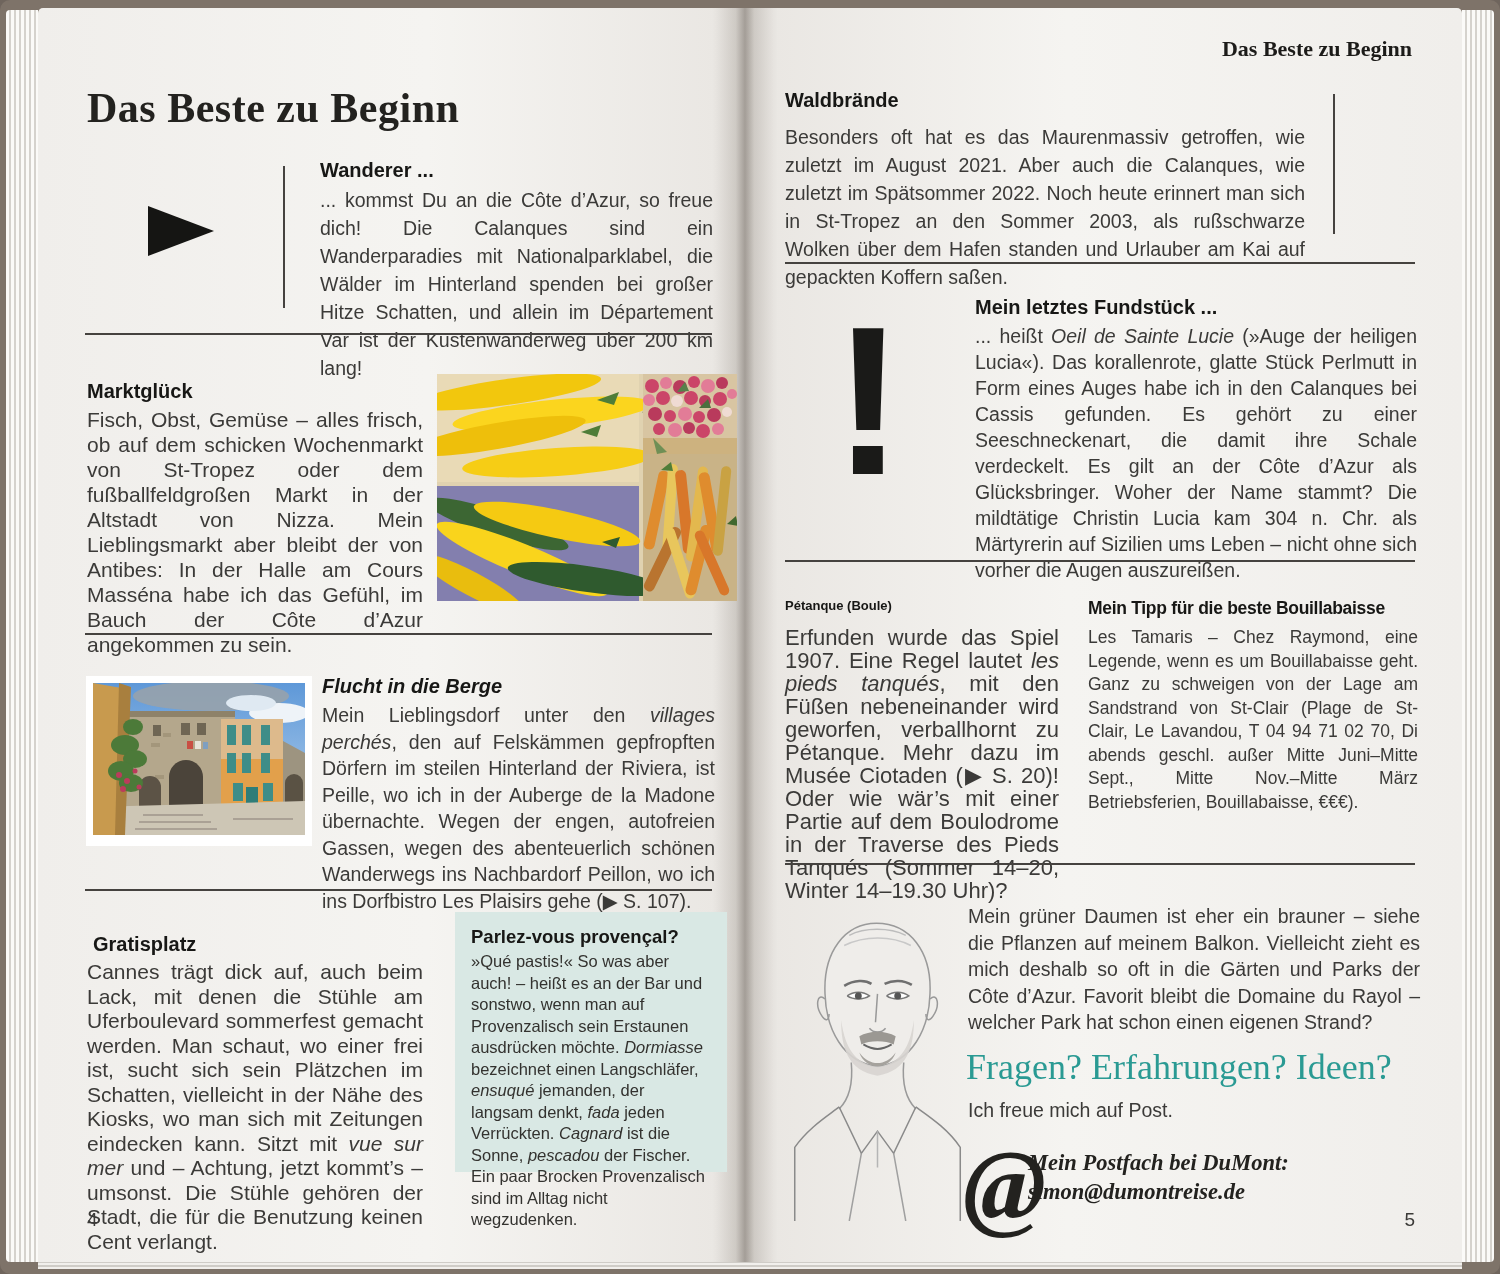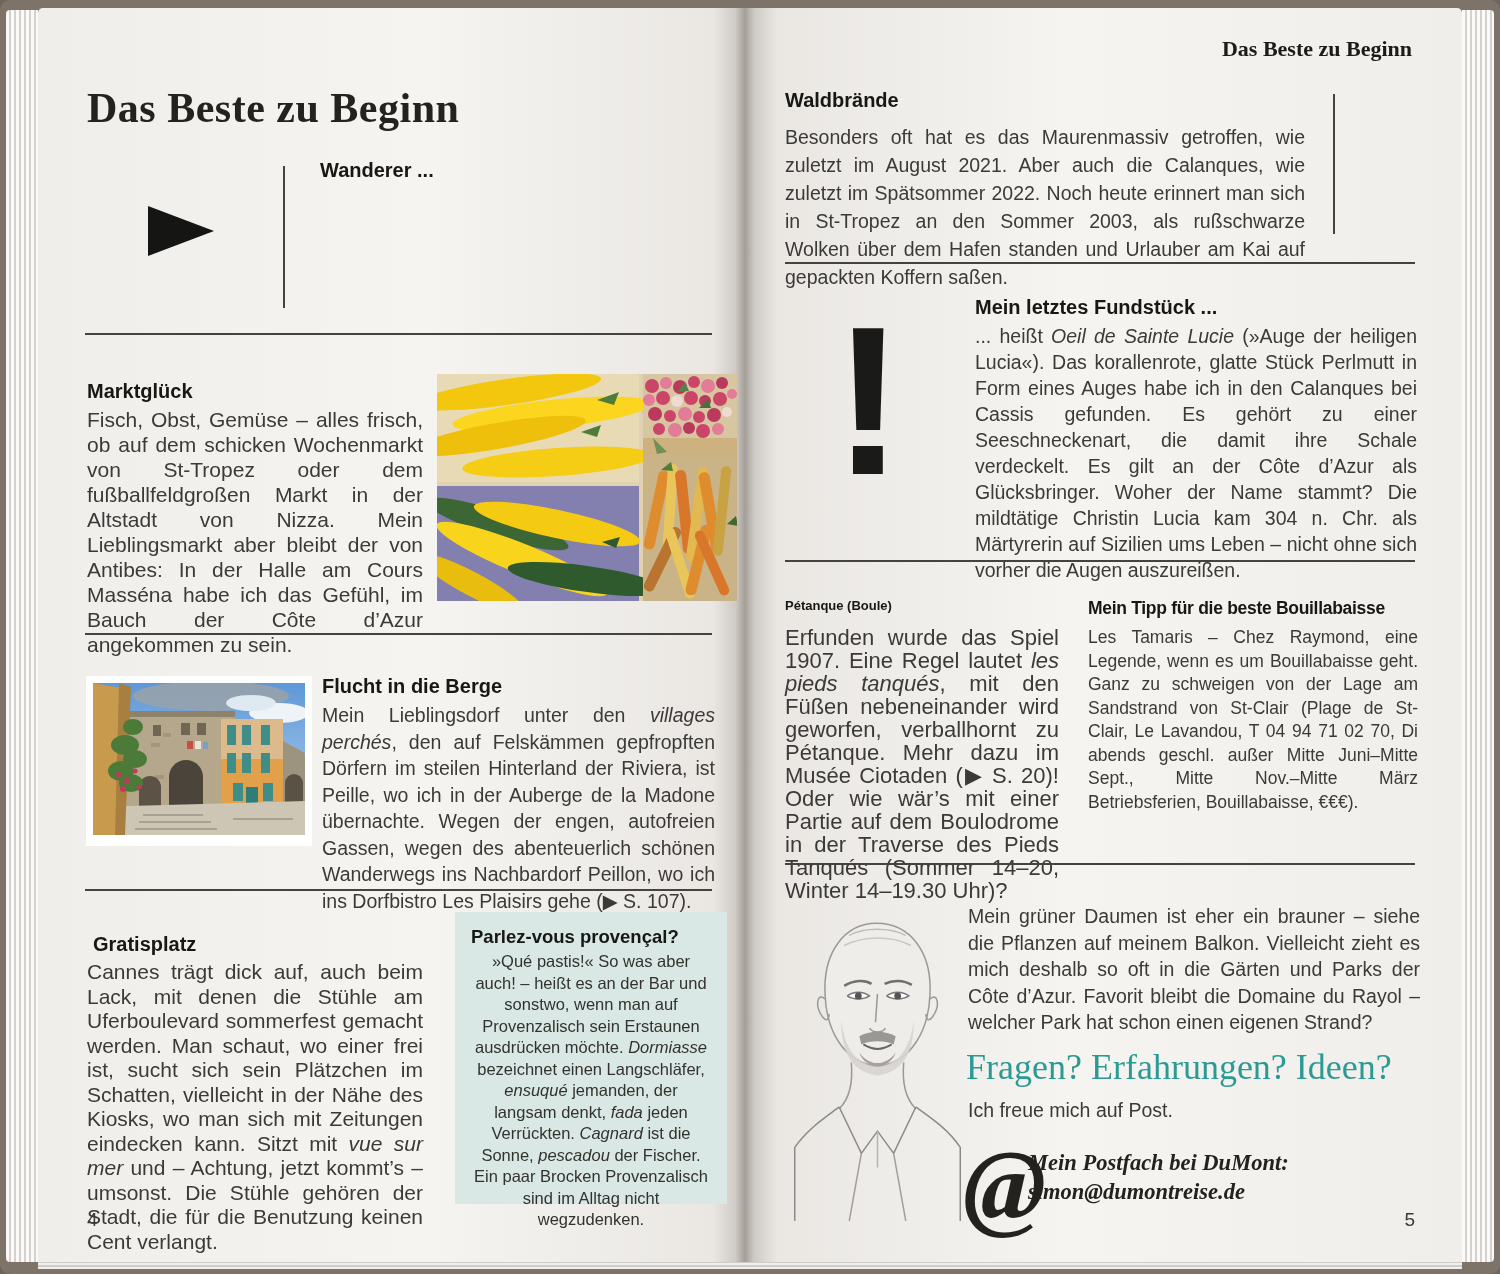--- a/index.html
+++ b/index.html
@@ -22,21 +22,21 @@
   .h{font-weight:bold;font-size:20px;color:#171715;}
   .b{font-size:19.5px;line-height:28px;color:#3b3a38;text-align:justify;}
   .b.narrow{font-size:21px;line-height:25px;}
   .b.col{font-size:22px;line-height:23px;}
   .rule{position:absolute;height:2px;background:#45423f;}
   .vrule{position:absolute;width:2px;background:#45423f;}
   .pagenum{font-size:19px;color:#3b3a38;}
   .tri{width:0;height:0;border-left:66px solid #151513;border-top:25px solid transparent;border-bottom:25px solid transparent;}
   .tealbox{position:absolute;background:var(--box_teal,#d9e8e4);padding:14px 16px;box-sizing:border-box;}
   .tealbox .h{font-size:18.5px;}
-  .tealbox .b{font-size:16.5px;line-height:21.5px;text-align:center;margin-top:3px;color:#33322f;}
+  .tealbox .b{font-size:16.5px;line-height:21.5px;text-align:left;margin-top:3px;color:#33322f;}
   .excl{font-weight:bold;font-size:212px;line-height:.78;color:#1a1a18;}
   .teal-head{font-family:"Liberation Serif",serif;font-size:36px;color:var(--accent_teal,#2a9a93);}
   .at{font-family:"Liberation Serif",serif;font-style:italic;font-weight:bold;font-size:100px;line-height:.85;color:#23221f;}
   .post{font-family:"Liberation Serif",serif;font-style:italic;font-weight:bold;font-size:22.5px;line-height:29px;color:#23221f;}
   .photoframe{position:absolute;background:#fff;padding:7px;}
   p{margin:0;} h1,h2{margin:0;font-weight:bold;}
   .b i{font-style:italic;}
 </style>
 </head>
 <body>
@@ -49,20 +49,21 @@
 
   <div class="page pl"></div>
   <div class="page pr"></div>
   <div class="gutter"></div>
 
   <h1 class="abs serif-title" style="left:87px;top:84px;">Das Beste zu Beginn</h1>
 
   <div class="abs tri" style="left:148px;top:206px;"></div>
   <div class="vrule" style="left:283px;top:166px;height:142px;"></div>
   <h2 class="abs h" style="left:320px;top:159px;">Wanderer ...</h2>
+  <p class="abs b" style="left:320px;top:186px;width:393px;">... kommst Du an die Côte d’Azur, so freue dich! Die Calanques sind ein Wanderparadies mit Nationalparklabel, die Wälder im Hinterland spenden bei großer Hitze Schatten, und allein im Département Var ist der Küstenwanderweg über 200 km lang!</p>
 
   <div class="rule" style="left:85px;top:333px;width:627px;"></div>
 
   <h2 class="abs h" style="left:87px;top:380px;">Marktglück</h2>
   <p class="abs b narrow" style="left:87px;top:407px;width:336px;">Fisch, Obst, Gemüse – alles frisch, ob auf dem schicken Wochenmarkt von St-Tropez oder dem fußballfeldgroßen Markt in der Altstadt von Nizza. Mein Lieblingsmarkt aber bleibt der von Antibes: In der Halle am Cours Masséna habe ich das Gefühl, im Bauch der Côte d’Azur angekommen zu sein.</p>
 
   <svg class="abs" style="left:437px;top:374px;" width="300" height="227" viewBox="0 0 300 227" role="img" aria-label="Marktkisten mit gelben Zucchini, Radieschen und Karotten">
     <rect width="300" height="227" fill="#e0d2b0"></rect>
 
     <rect x="0" y="0" width="202" height="108" fill="#e9dab6"></rect>
@@ -201,29 +202,29 @@
       </g>
       <g fill="#bb3c5c">
         <circle cx="26" cy="92" r="3"></circle>
           <circle cx="34" cy="98" r="3"></circle>
           <circle cx="42" cy="88" r="2.5"></circle>
         <circle cx="30" cy="106" r="3"></circle>
           <circle cx="46" cy="104" r="2.5"></circle>
       </g>
     </svg>
   </div>
-  <h2 class="abs h" style="left:322px;top:675px;">Flucht in die Berge</h2>
+  <h2 class="abs h" style="left:322px;top:675px;font-style:italic;">Flucht in die Berge</h2>
   <p class="abs b" style="left:322px;top:702px;width:393px;line-height:26.5px;">Mein Lieblingsdorf unter den <i>villages perchés</i>, den auf Felskämmen gepfropften Dörfern im steilen Hinterland der Riviera, ist Peille, wo ich in der Auberge de la Madone übernachte. Wegen der engen, autofreien Gassen, wegen des abenteuerlich schönen Wanderwegs ins Nachbardorf Peillon, wo ich ins Dorfbistro Les Plaisirs gehe (▶ S. 107).</p>
 
   <div class="rule" style="left:85px;top:889px;width:627px;"></div>
 
   <h2 class="abs h" style="left:87px;top:933px;margin-left:6px;">Gratisplatz</h2>
   <p class="abs b narrow" style="left:87px;top:960px;width:336px;line-height:24.5px;">Cannes trägt dick auf, auch beim Lack, mit denen die Stühle am Uferboulevard sommerfest gemacht werden. Man schaut, wo einer frei ist, sucht sich sein Plätzchen im Schatten, vielleicht in der Nähe des Kiosks, wo man sich mit Zeitungen eindecken kann. Sitzt mit <i>vue sur mer</i> und – Achtung, jetzt kommt’s – umsonst. Die Stühle gehören der Stadt, die für die Benutzung keinen Cent verlangt.</p>
 
-  <div class="tealbox" style="left:455px;top:912px;width:272px;height:292px;">
+  <div class="tealbox" style="left:455px;top:912px;width:272px;height:260px;">
     <h2 class="h">Parlez-vous provençal?</h2>
     <p class="b">»Qué pastis!« So was aber auch! – heißt es an der Bar und sonstwo, wenn man auf Provenzalisch sein Erstaunen ausdrücken möchte. <i>Dormiasse</i> bezeichnet einen Langschläfer, <i>ensuqué</i> jemanden, der langsam denkt, <i>fada</i> jeden Verrückten. <i>Cagnard</i> ist die Sonne, <i>pescadou</i> der Fischer. Ein paar Brocken Provenzalisch sind im Alltag nicht wegzudenken.</p>
   </div>
 
   <div class="abs pagenum" style="left:87px;top:1209px;">4</div>
 
   <div class="abs run-head" style="left:992px;top:36px;width:420px;text-align:right;">Das Beste zu Beginn</div>
 
   <h2 class="abs h" style="left:785px;top:89px;">Waldbrände</h2>
   <p class="abs b" style="left:785px;top:116px;width:520px;margin-top:7px;">Besonders oft hat es das Maurenmassiv getroffen, wie zuletzt im August 2021. Aber auch die Calanques, wie zuletzt im Spätsommer 2022. Noch heute erinnert man sich in St-Tropez an den Sommer 2003, als rußschwarze Wolken über dem Hafen standen und Urlauber am Kai auf gepackten Koffern saßen.</p>

